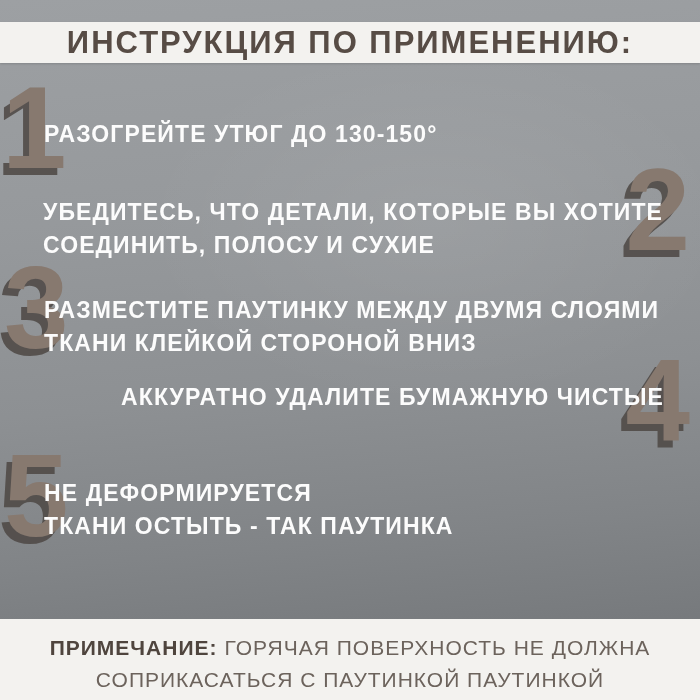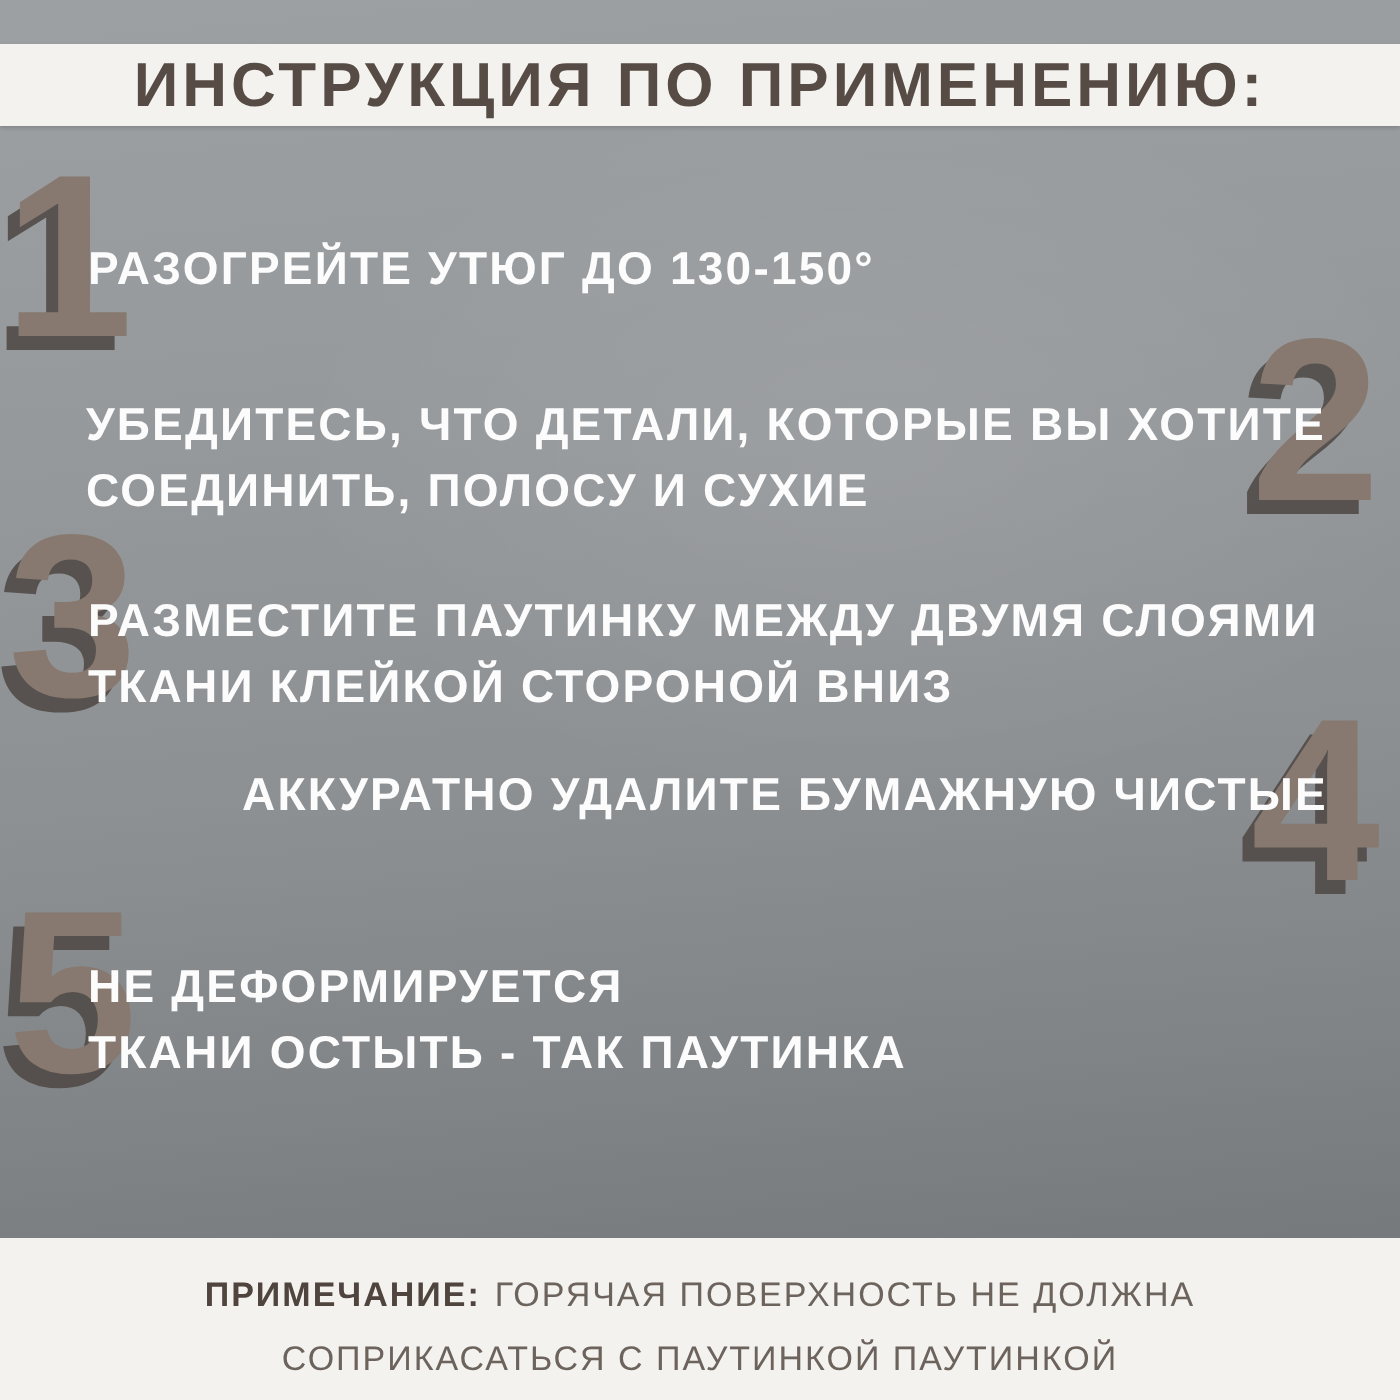--- a/index.html
+++ b/index.html
@@ -46,21 +46,21 @@
   .s3{left:44px;top:294px;}
   .s4{right:36px;top:381px;}
   .s5{left:44px;top:477px;}
   .note-band{
     position:absolute;left:0;right:0;top:619px;bottom:0;
     background:#f3f2ef;
     text-align:center;
     padding-top:13px;box-sizing:border-box;
   }
   .note-line{
-    font-size:17px;line-height:32px;letter-spacing:1px;
+    font-size:21px;line-height:32px;letter-spacing:1px;
     color:#6c635c;white-space:nowrap;
   }
   .note-label{
     font-weight:bold;color:#4f453e;margin-right:7px;
   }
 </style>
 </head>
 <body>
 
 <div class="canvas">

